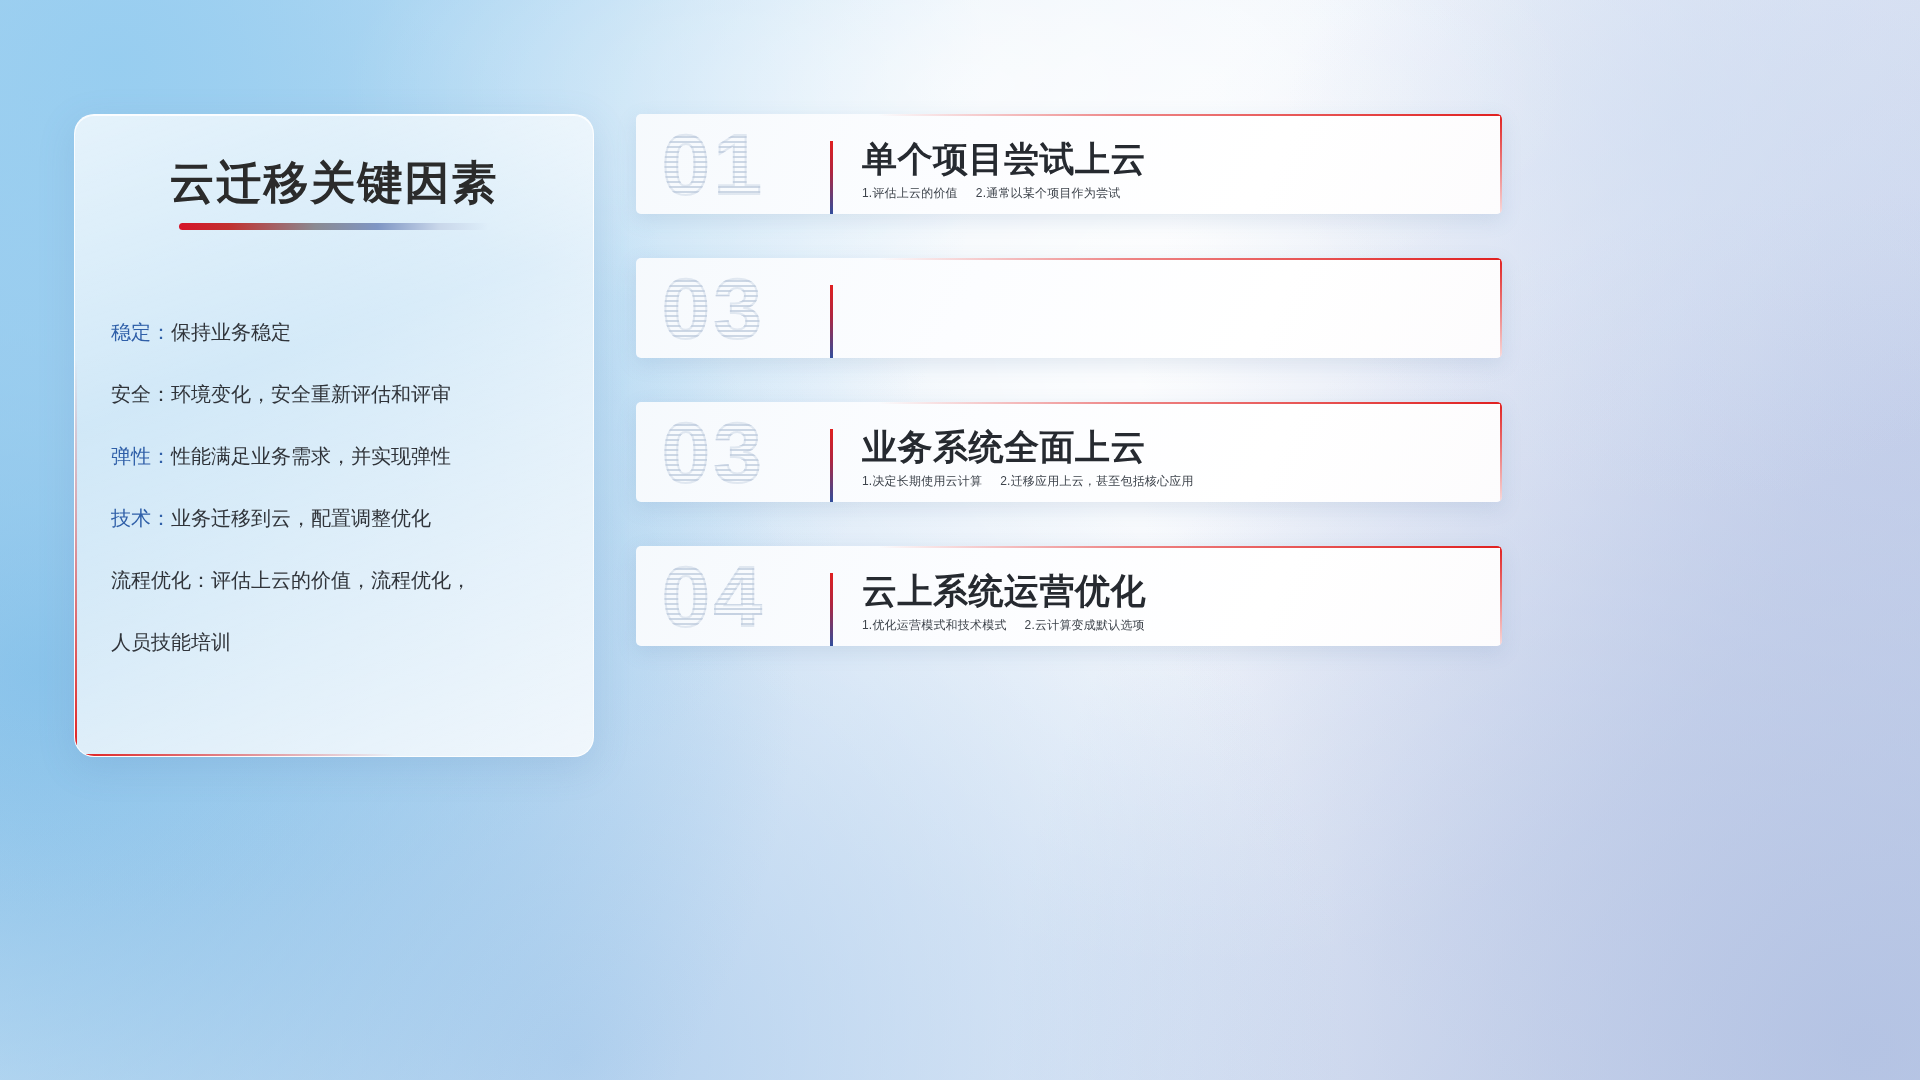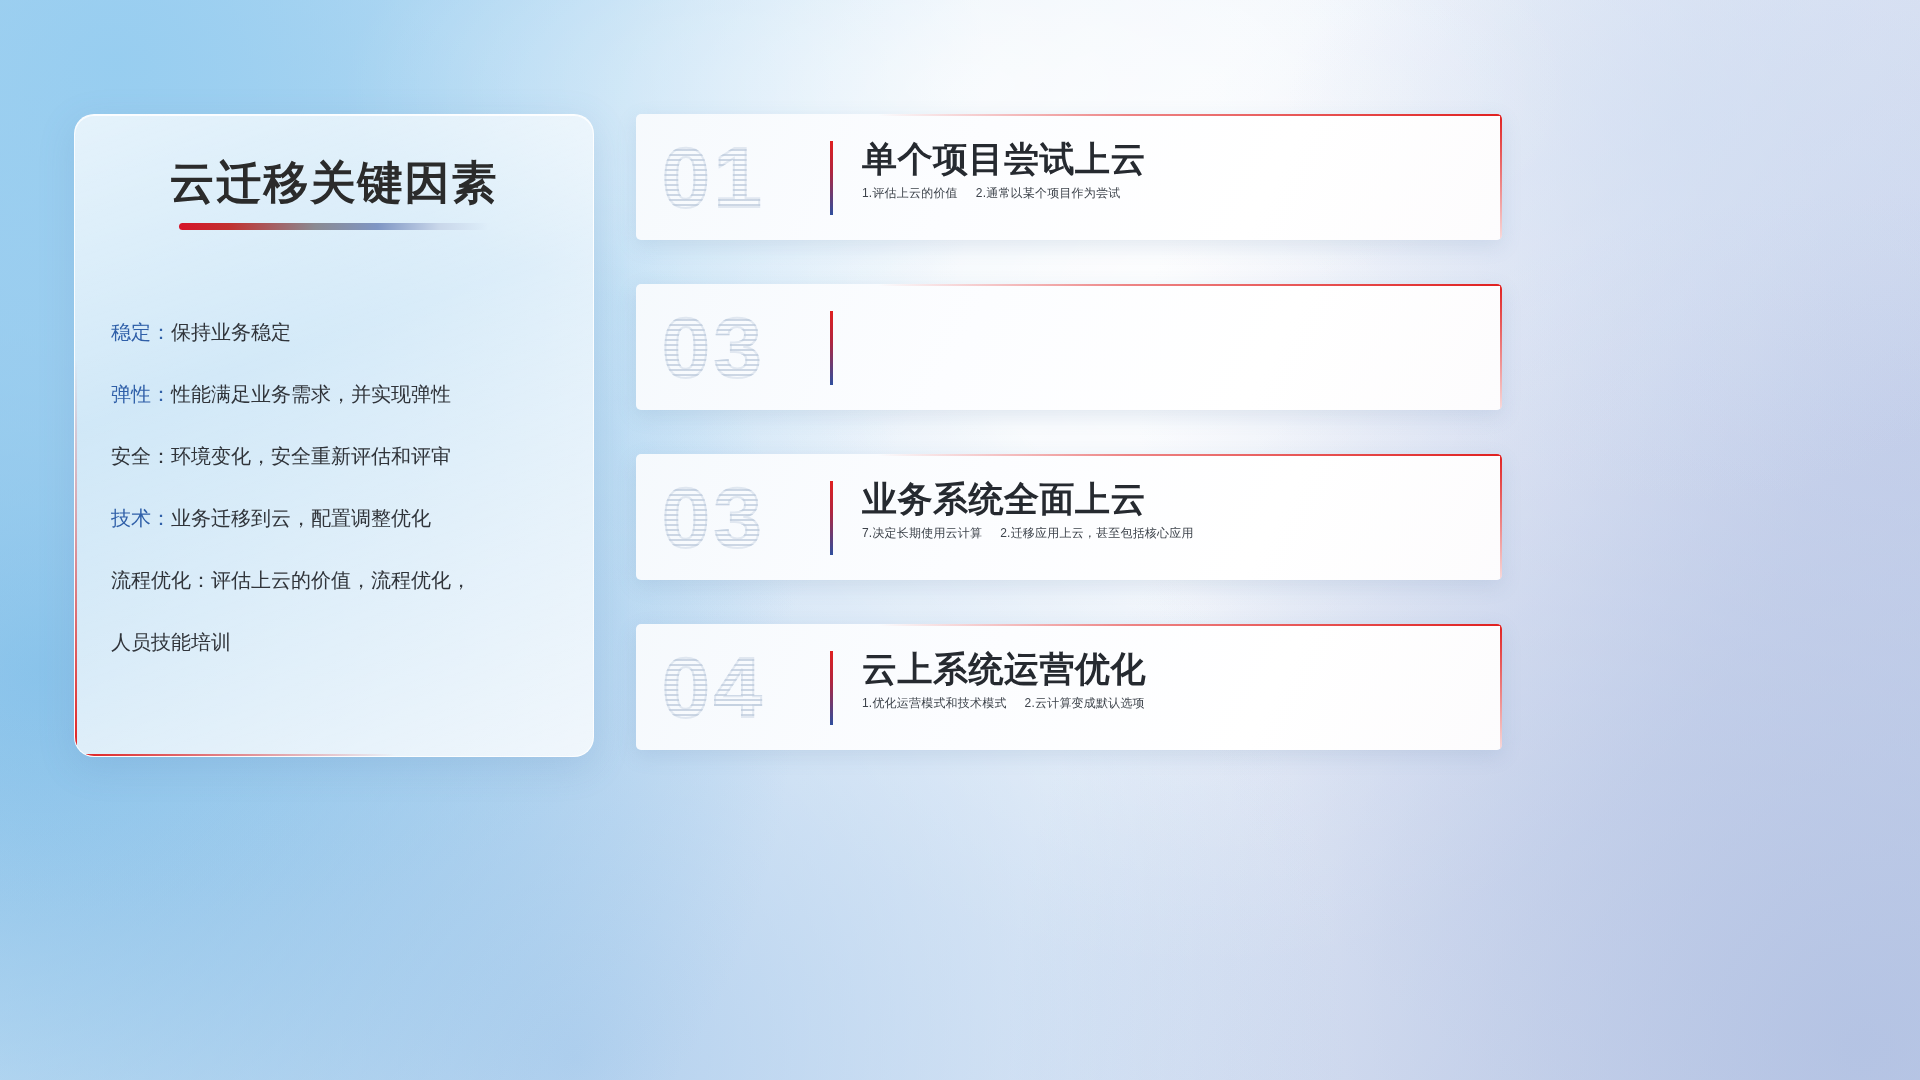--- a/index.html
+++ b/index.html
@@ -53,21 +53,21 @@
   }
   .facts{position:absolute;left:36px;right:24px;top:186px;}
   .fact{font-size:20px;line-height:62px;color:#30343a;white-space:nowrap;}
   .fact .k{font-weight:normal;}
   .fact.blue .k{color:#2f5fa8;}
   .fact .v{color:#30343a;}
 
   
   .cards{position:absolute;left:636px;top:114px;width:866px;}
   .card{
-    position:relative;width:866px;height:126px;margin-bottom:44px;border-radius:5px;
+    position:relative;width:866px;height:100px;margin-bottom:44px;border-radius:5px;
     background:linear-gradient(118deg,rgba(247,250,253,.97) 0%,rgba(252,253,255,.99) 38%,rgba(255,255,255,1) 72%,rgba(253,252,253,.99) 100%);
     box-shadow:0 6px 20px rgba(95,130,175,.16);
     overflow:hidden;
   }
   .card::before{
     content:"";position:absolute;right:0;top:0;width:72%;height:2px;
     background:linear-gradient(to right,rgba(224,32,32,0) 0%,rgba(224,32,32,.55) 40%,#e02020 100%);
   }
   .card::after{
     content:"";position:absolute;right:0;top:0;width:2px;height:100%;
@@ -100,25 +100,25 @@
 <div class="slide">
 
   <div class="left-panel">
     <div class="panel-title">云迁移关键因素</div>
     <div class="title-rule"></div>
 
     <div class="facts">
       <div class="fact blue">
         <span class="k">稳定：</span><span class="v">保持业务稳定</span>
       </div>
+      <div class="fact">
+        <span class="k">安全：</span><span class="v">环境变化，安全重新评估和评审</span>
+      </div>
       <div class="fact blue">
         <span class="k">弹性：</span><span class="v">性能满足业务需求，并实现弹性</span>
-      </div>
-      <div class="fact">
-        <span class="k">安全：</span><span class="v">环境变化，安全重新评估和评审</span>
       </div>
       <div class="fact blue">
         <span class="k">技术：</span><span class="v">业务迁移到云，配置调整优化</span>
       </div>
       <div class="fact">
         <span class="k">流程优化：</span><span class="v">评估上云的价值，流程优化，</span>
       </div>
       <div class="fact">
         <span class="v">人员技能培训</span>
       </div>
@@ -142,21 +142,21 @@
       <div class="card-num">03</div>
       <div class="card-bar"></div>
     </div>
 
     <div class="card">
       <div class="card-num">03</div>
       <div class="card-bar"></div>
       <div class="card-body">
         <div class="card-title">业务系统全面上云</div>
         <div class="card-desc">
-          <span>7.决定长期使用云计算</span><span class="gap"></span><span>2.迁移应用上云，甚至包括核心应用</span>
+          <span>1.决定长期使用云计算</span><span class="gap"></span><span>2.迁移应用上云，甚至包括核心应用</span>
         </div>
       </div>
     </div>
 
     <div class="card">
       <div class="card-num">04</div>
       <div class="card-bar"></div>
       <div class="card-body">
         <div class="card-title">云上系统运营优化</div>
         <div class="card-desc">

